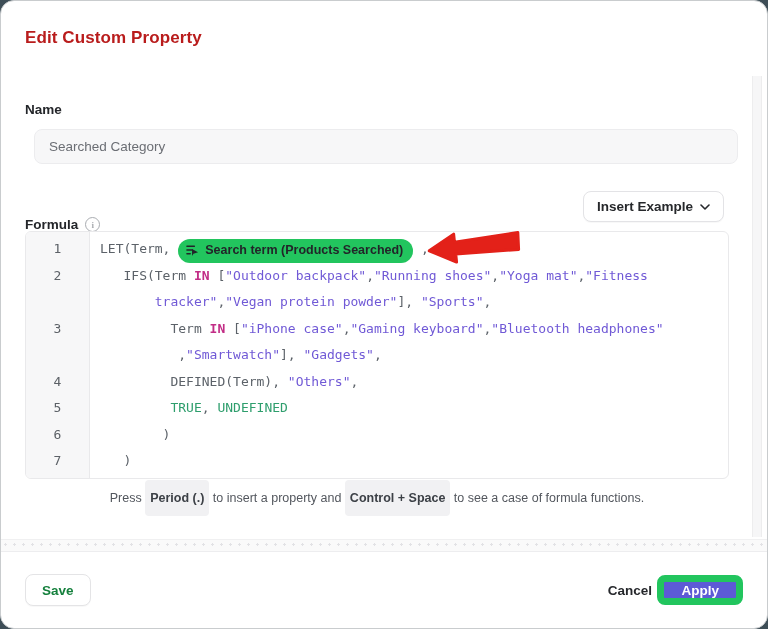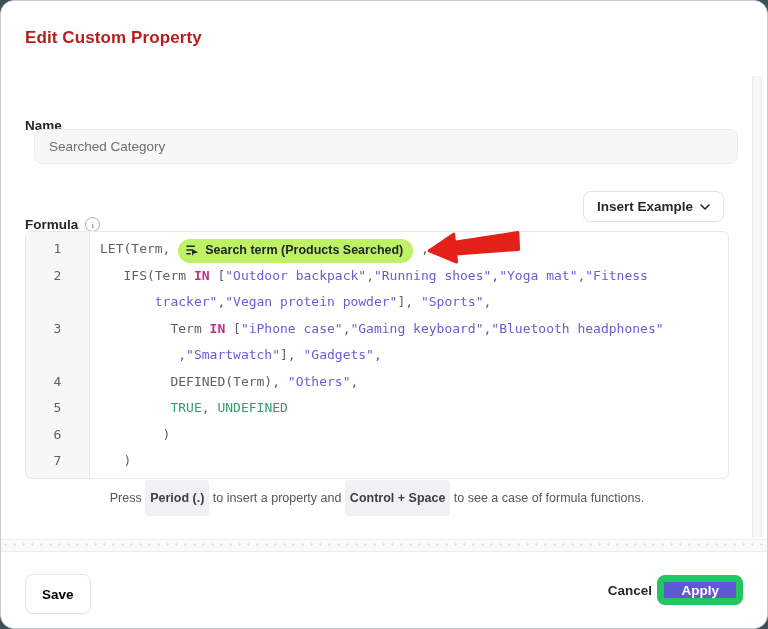--- a/index.html
+++ b/index.html
@@ -17,21 +17,21 @@
     border:1px solid #c9ccce;
     overflow:hidden;
   }
   .modal-title {
     position:absolute; left:24px; top:27px;
     font-size:17px; font-weight:700; color:#b91c1c;
     letter-spacing:.1px;
   }
   .field-label {
     position:absolute; left:24px;
-    font-size:13.5px; font-weight:700; color:#24262a;margin-top:16px;
+    font-size:13.5px; font-weight:700; color:#24262a;
   }
   .name-label { top:101px; }
   .name-input {
     position:absolute; left:33px; top:128px;
     width:704px; height:35px;
     background:#f7f7f8;
     border:1px solid #ececee;
     border-radius:8px;
     font-family:"Liberation Sans","DejaVu Sans",sans-serif;
     font-size:13.5px; color:#6b6e74;
@@ -85,21 +85,21 @@
     white-space:pre;
     overflow:hidden;
   }
   .code-row { height:26.5px; line-height:26.5px; display:flex; align-items:flex-end; white-space:pre; }
   .tok-d   { color:#5c6269; }
   .tok-kw  { color:#c22d86; font-weight:700; }
   .tok-str { color:#7059d6; }
   .tok-grn { color:#2e9e6d; }
   .prop-chip {
     display:inline-flex; align-items:center; gap:6px;
-    background:#bef264; border-radius:12px;
+    background:#22c55e; border-radius:12px;
     height:24px; padding:0 10px 0 8px;
     font-family:"Liberation Sans","DejaVu Sans",sans-serif;
     font-size:12.5px; font-weight:700; color:#222529;
     white-space:nowrap;
     cursor:pointer;
   }
   .arrow-overlay { position:absolute; left:424px; top:226px; width:100px; height:38px; pointer-events:none; }
   .hint {
     position:absolute; left:24px; top:490px; width:704px;
     text-align:center;
@@ -125,23 +125,23 @@
     border-bottom:1px solid #ededef;
   }
   .btn {
     font-family:"Liberation Sans","DejaVu Sans",sans-serif;
     font-size:13.5px; font-weight:600;
     border-radius:8px; cursor:pointer;
     display:flex; align-items:center; justify-content:center;
   }
   .save-btn {
     position:absolute; left:24px; top:573px;
-    height:40px; padding:8px 16px;
+    height:32px; padding:8px 16px;
     background:#fff; border:1px solid #e4e4e6;
-    color:#000000;
+    color:#15803d;
     box-shadow:0 1px 1px rgba(0,0,0,.03);
   }
   .cancel-btn {
     position:absolute; right:105px; top:574px;
     height:30px; padding:0 10px;
     background:transparent; border:none;
     color:#26282c;
   }
   .apply-btn {
     position:absolute; right:24px; top:574px;

